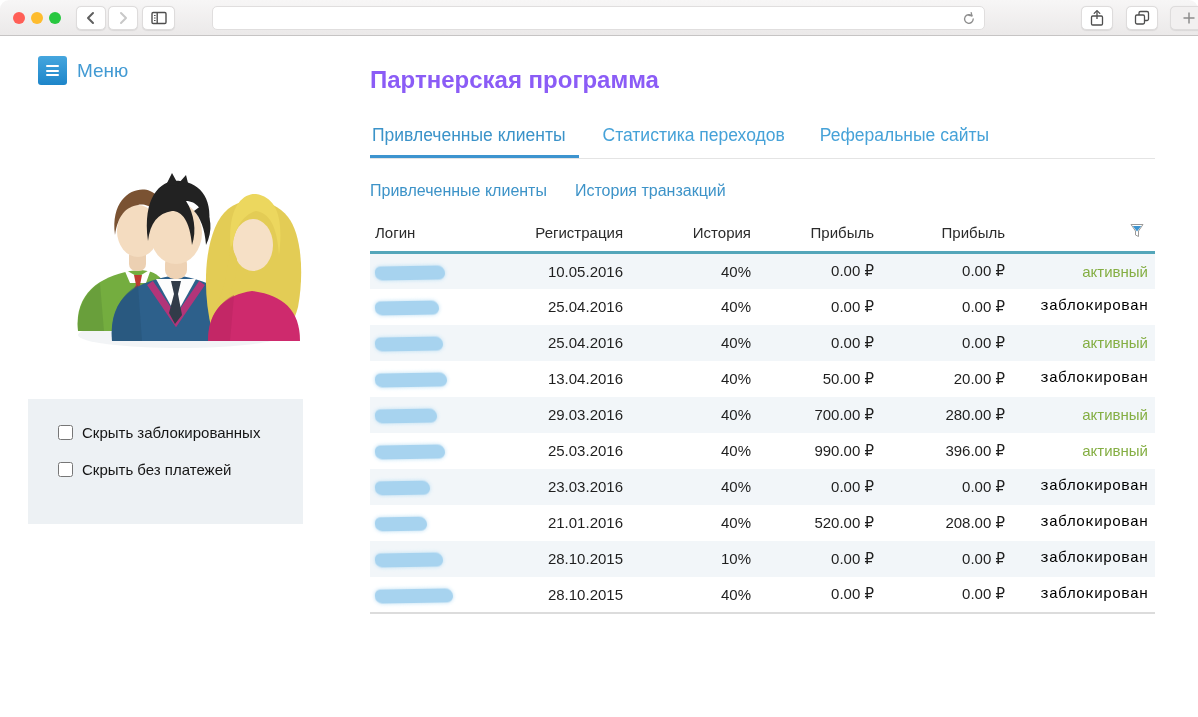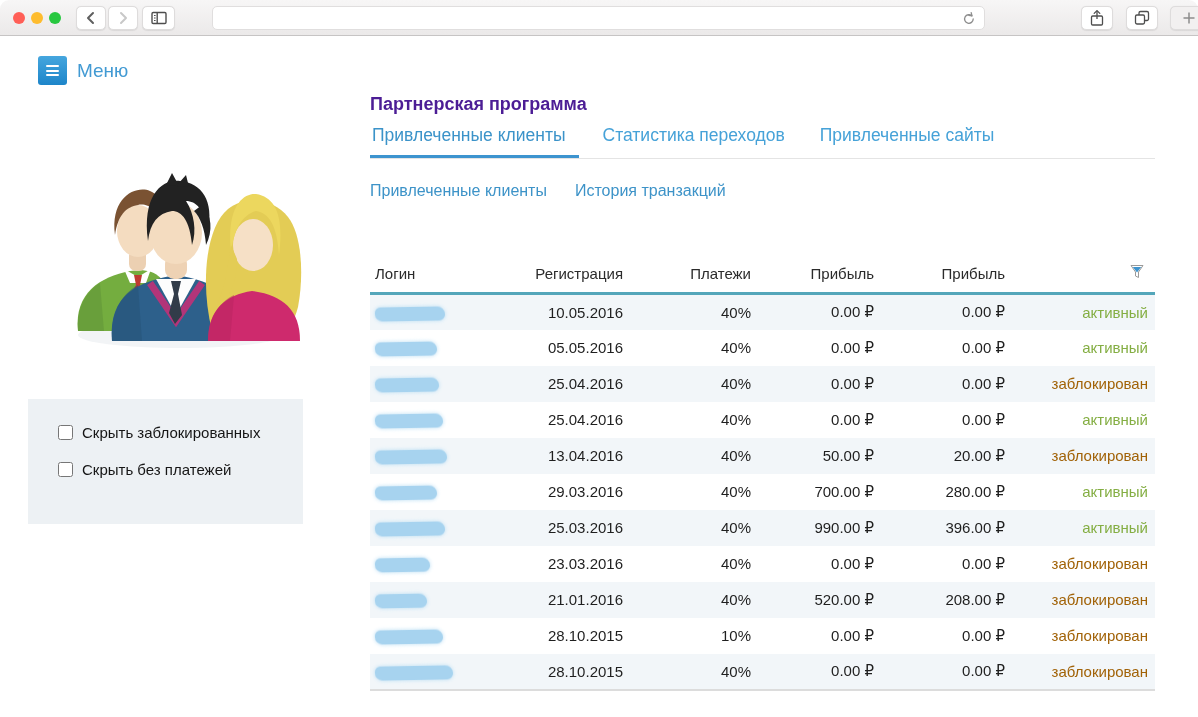--- a/index.html
+++ b/index.html
@@ -54,37 +54,37 @@
     position:absolute; left:28px; top:399px; width:275px; height:125px;
     background:#edf1f4; padding:25px 0 0 30px;
   }
   .chk-row { display:flex; align-items:center; gap:9px; margin-bottom:20px; cursor:pointer; }
   .chk-row input { width:15px; height:15px; accent-color:#fff; cursor:pointer; }
   .chk-row span { font-size:15px; color:#161616; }
 
   
   .page-title {
     position:absolute; left:370px; top:66px;
-    font-size:18px; font-weight:bold; color:#4c1d95;margin-top:28px;
+    font-size:24px; font-weight:bold; color:#8b5cf6;
   }
   .tabs {
     position:absolute; left:370px; top:116px; width:785px;
     display:flex; align-items:flex-end; border-bottom:1px solid #e4e4e4;
   }
   .tab {
     font-size:17.5px; color:#46a2d8; padding:9px 11px 12px 2px;
     margin-right:22px; cursor:pointer; white-space:nowrap;
   }
   .tab.active { color:#3b93c9; border-bottom:3px solid #3d94cf; padding-bottom:9px; padding-right:13px; }
   .subtabs { position:absolute; left:370px; top:182px; display:flex; gap:28px; }
   .subtab { font-size:16px; color:#3d93c8; cursor:pointer; }
 
   
   .table-wrap { position:absolute; left:370px; top:216px; width:785px; }
-  table { width:785px; border-collapse:collapse; table-layout:fixed;margin-top:41px; }
+  table { width:785px; border-collapse:collapse; table-layout:fixed; }
   col.c1{width:130px;} col.c2{width:125px;} col.c3{width:128px;} col.c4{width:123px;} col.c5{width:131px;} col.c6{width:148px;}
   thead th {
     font-size:15px; font-weight:normal; color:#2b2b2b; text-align:right;
     padding:7px 2px 9px; border-bottom:3px solid #54a6ba; white-space:nowrap;
   }
   thead th:first-child { text-align:left; padding-left:5px; }
   thead th.th-filter { text-align:right; padding-right:10px; }
   tbody td {
     height:36px; font-size:15px; color:#1f1f1f; text-align:right;
     padding:0 2px; white-space:nowrap;
@@ -92,21 +92,21 @@
   tbody tr:nth-child(odd) { background:#f2f6f9; }
   tbody tr:last-child td { border-bottom:2px solid #dcdcdc; }
   td.c-login { text-align:left; padding-left:5px; }
   .login-blur {
     display:inline-block; height:14px; background:#a7d3ef;
     border-radius:8px 12px 9px 11px; transform:rotate(-1deg);
     box-shadow:0 0 4px #b9ddf3; filter:blur(0.6px); vertical-align:middle; cursor:pointer;
   }
   td.c-status { padding-right:7px; }
   .st-active  { color:#84ae43; }
-  .st-blocked { color:#a16207; }
+  .st-blocked { color:#000000;font-family:Liberation Mono, monospace; }
 </style>
 </head>
 <body>
 
 <div class="toolbar">
   <span class="tl tl-red"></span>
   <span class="tl tl-yellow"></span>
   <span class="tl tl-green"></span>
 
   <div class="tb-btn btn-back">
@@ -206,70 +206,62 @@
     <label class="chk-row">
       <input type="checkbox" style="">
       <span>Скрыть без платежей</span>
     </label>
   </div>
 
 <div class="page-title">Партнерская программа</div>
 <div class="tabs">
     <div class="tab active">Привлеченные клиенты</div>
     <div class="tab">Статистика переходов</div>
-    <div class="tab">Привлеченные сайты</div>
+    <div class="tab">Реферальные сайты</div>
   </div>
 <div class="subtabs">
     <div class="subtab">Привлеченные клиенты</div>
     <div class="subtab">История транзакций</div>
   </div>
 
 <div class="table-wrap">
   <table>
     <colgroup>
         <col class="c1">
         <col class="c2">
         <col class="c3">
         <col class="c4">
         <col class="c5">
         <col class="c6">
       </colgroup>
     <thead>
       <tr>
         <th>Логин</th>
           <th>Регистрация</th>
-          <th>Платежи</th>
+          <th>История</th>
           <th>Прибыль</th>
           <th>Прибыль</th>
           <th class="th-filter">
           <svg width="16" height="16" viewBox="0 0 16 16">
             <path d="M2,1.5 L14,1.5 L9.5,8 L9.5,13.5 L6.5,12 L6.5,8 Z" fill="#ffffff" stroke="#9a9a9a" stroke-width="1"></path>
             <path d="M3.8,3 L12.2,3 L8,8.6 Z" fill="#3d94cf"></path>
           </svg>
         </th>
       </tr>
     </thead>
     <tbody>
         <tr>
           <td class="c-login"><span class="login-blur" style="width: 70px;"></span></td>
           <td>10.05.2016</td>
           <td>40%</td>
           <td>0.00 ₽</td>
           <td>0.00 ₽</td>
           <td class="c-status st-active">активный</td>
         </tr>
         <tr>
-          <td class="c-login"><span class="login-blur" style="width: 62px;"></span></td>
-          <td>05.05.2016</td>
-          <td>40%</td>
-          <td>0.00 ₽</td>
-          <td>0.00 ₽</td>
-          <td class="c-status st-active">активный</td>
-        </tr>
-        <tr>
           <td class="c-login"><span class="login-blur" style="width: 64px;"></span></td>
           <td>25.04.2016</td>
           <td>40%</td>
           <td>0.00 ₽</td>
           <td>0.00 ₽</td>
           <td class="c-status st-blocked">заблокирован</td>
         </tr>
         <tr>
           <td class="c-login"><span class="login-blur" style="width: 68px;"></span></td>
           <td>25.04.2016</td>

